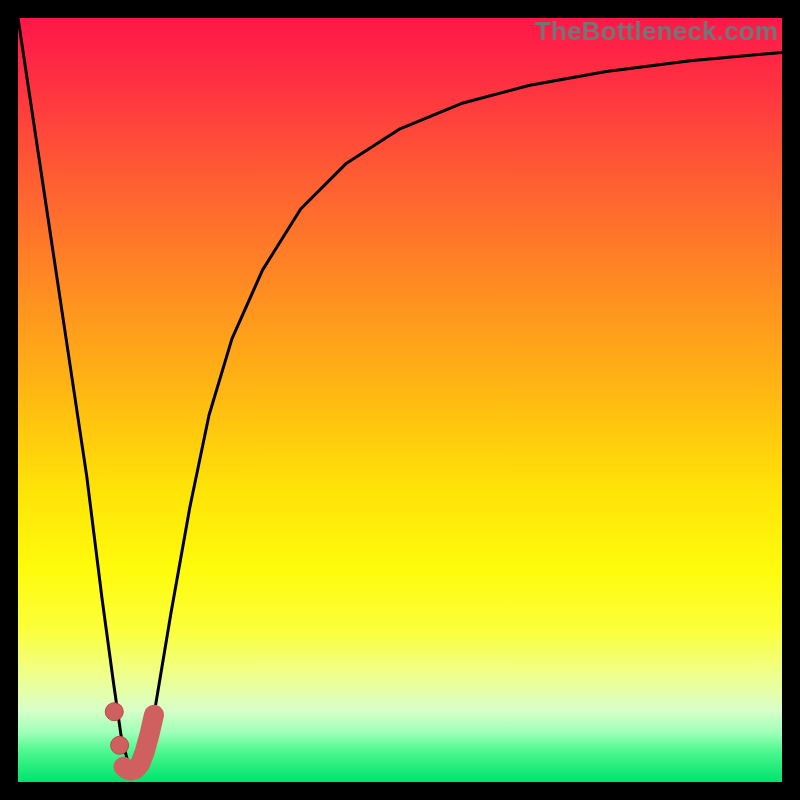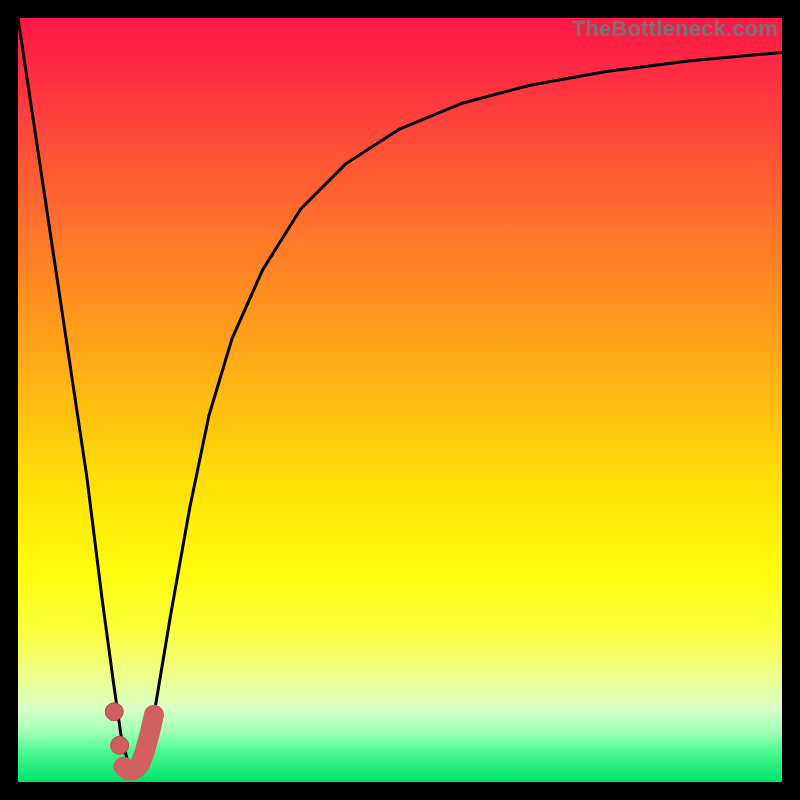--- a/index.html
+++ b/index.html
@@ -16,21 +16,21 @@
     top: 18px;
     width: 764px;
     height: 764px;
     background: #000;
   }
   .watermark {
     position: absolute;
     top: -2px;
     right: 4px;
     font-family: Arial, Helvetica, sans-serif;
-    font-size: 22px;
+    font-size: 26px;
     font-weight: 600;
     color: #737576;
     letter-spacing: 0.2px;
     z-index: 5;
   }
   svg {
     display: block;
   }
 </style>
 </head>

